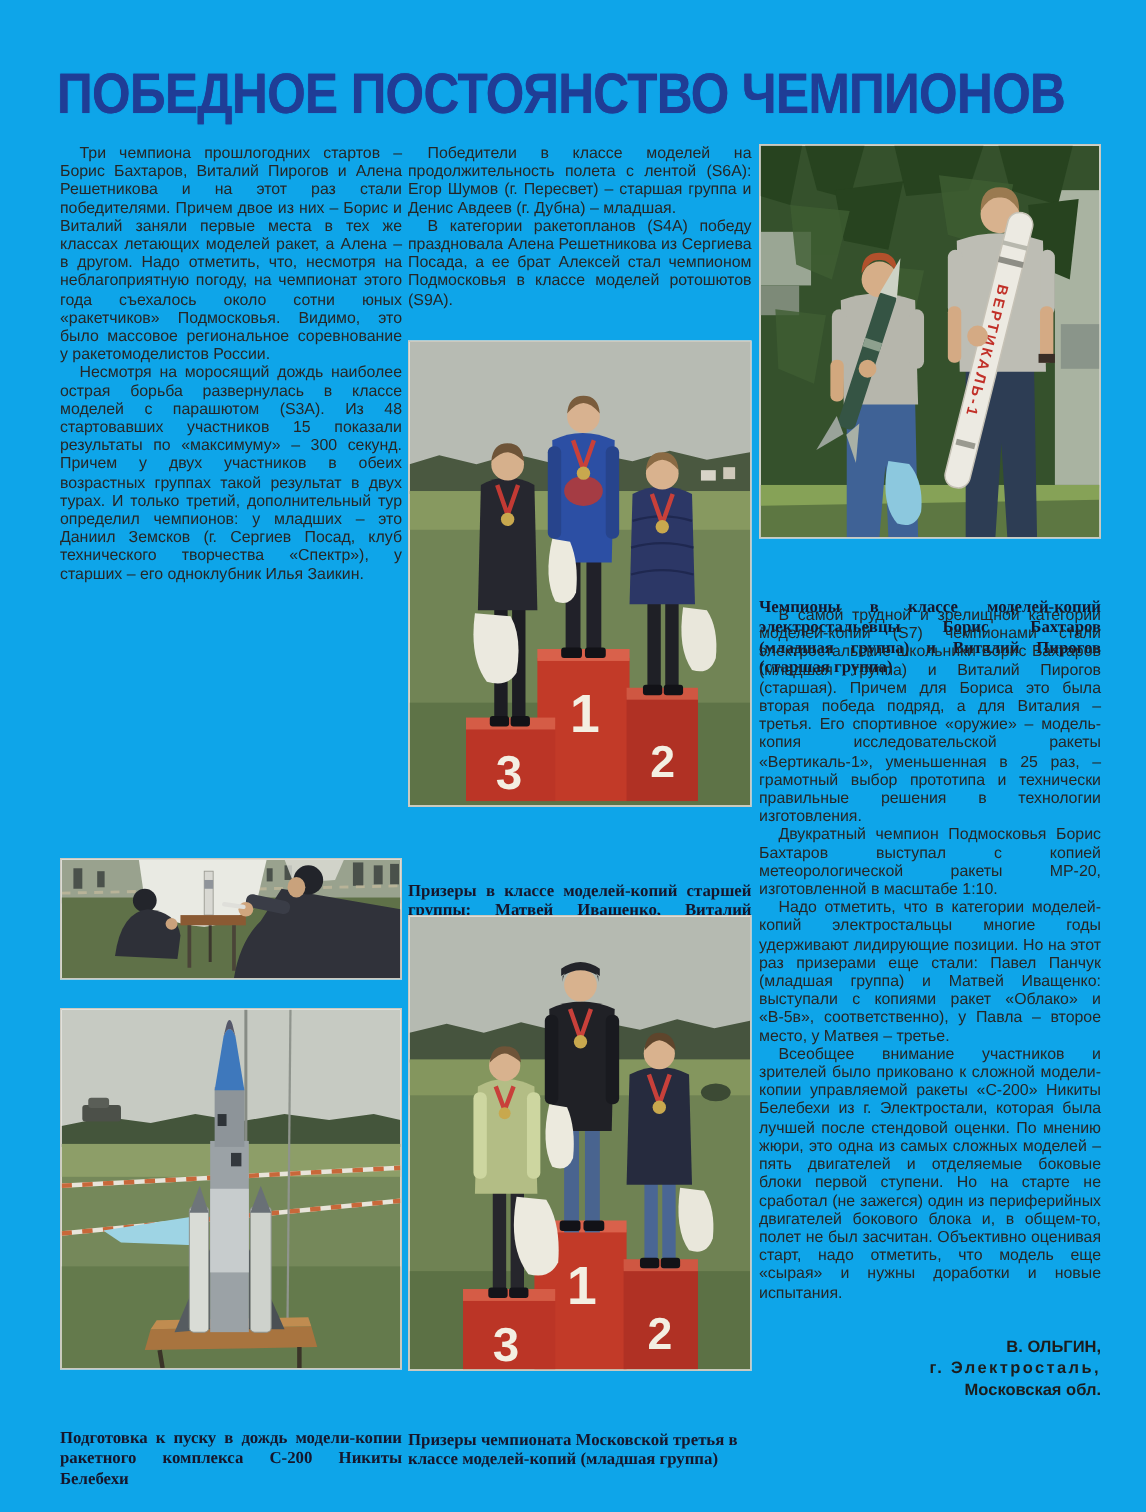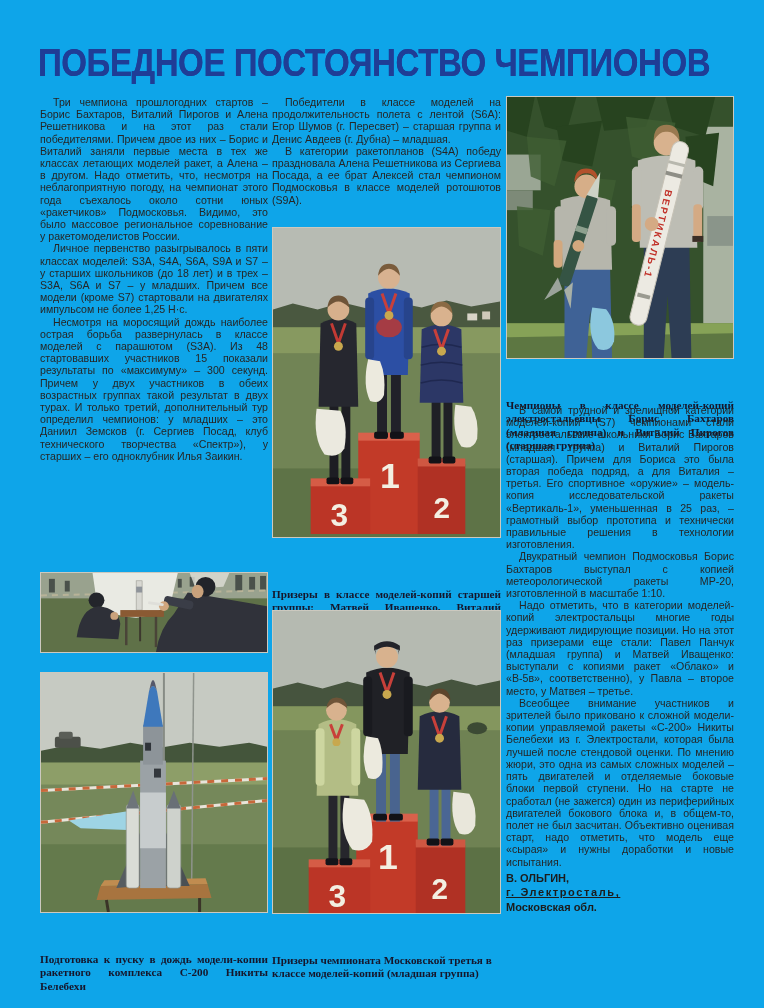--- a/index.html
+++ b/index.html
@@ -12,35 +12,34 @@
          text-shadow:0 0 .5px #1f3d96;}
   .textblock{position:absolute;font-size:10.6px;line-height:12.2px;text-align:justify;
              color:#262626;}
   .textblock p{margin:0;text-indent:13px;}
   .photo{position:absolute;border:1px solid #ccc9bf;background:#fff;
          box-sizing:border-box;overflow:hidden;}
   .photo svg{display:block;width:100%;height:100%;}
   .caption{position:absolute;font-family:"Liberation Serif",serif;font-weight:bold;
            font-size:11.2px;line-height:13.4px;color:#16162b;text-align:justify;margin-top:32px;}
   .caption.center{text-align:left;}
-  .signature{margin-top:3px;text-align:left;font-weight:bold;font-size:11px;
+  .signature{margin-top:23px;text-align:right;font-weight:bold;font-size:11px;
              line-height:14.5px;color:#1c1c1c;}
-  .signature .spaced{letter-spacing:1.6px;text-decoration:underline;}
+  .signature .spaced{letter-spacing:1.6px;}
   .pod-num{font-family:"Liberation Sans",sans-serif;font-weight:bold;}
 </style>
 </head>
 <body>
 
 <div class="page">
 
   <h1 class="title">ПОБЕДНОЕ ПОСТОЯНСТВО ЧЕМПИОНОВ</h1>
 
   <div class="textblock" style="left:40px;top:96px;width:228px;height:472px;">
     <p>Три чемпиона прошлогодних стартов – Борис Бахтаров, Виталий Пирогов и Алена Решетникова и на этот раз стали победителями. Причем двое из них – Борис и Виталий заняли первые места в тех же классах летающих моделей ракет, а Алена – в другом. Надо отметить, что, несмотря на неблагоприятную погоду, на чемпионат этого года съехалось около сотни юных «ракетчиков» Подмосковья. Видимо, это было массовое региональное соревнование у ракетомоделистов России.</p>
-    <p>Личное первенство разыгрывалось в пяти классах моделей: S3A, S4A, S6A, S9A и S7 – у старших школьников (до 18 лет) и в трех – S3A, S6A и S7 – у младших. Причем все модели (кроме S7) стартовали на двигателях импульсом не более 1,25 Н·с.</p>
     <p>Несмотря на моросящий дождь наиболее острая борьба развернулась в классе моделей с парашютом (S3A). Из 48 стартовавших участников 15 показали результаты по «максимуму» – 300 секунд. Причем у двух участников в обеих возрастных группах такой результат в двух турах. И только третий, дополнительный тур определил чемпионов: у младших – это Даниил Земсков (г. Сергиев Посад, клуб технического творчества «Спектр»), у старших – его одноклубник Илья Заикин.</p>
   </div>
 
   <div class="photo" style="left:40px;top:572px;width:228px;height:81px;">
     <svg viewBox="0 0 228 81" preserveAspectRatio="none">
       <rect width="228" height="30" fill="#99a28e"></rect>
       <rect y="26" width="228" height="55" fill="#5f7148"></rect>
       <g fill="#3d4440" opacity="0.85">
         <rect x="8" y="6" width="6" height="14"></rect>
           <rect x="150" y="4" width="5" height="10"></rect>

